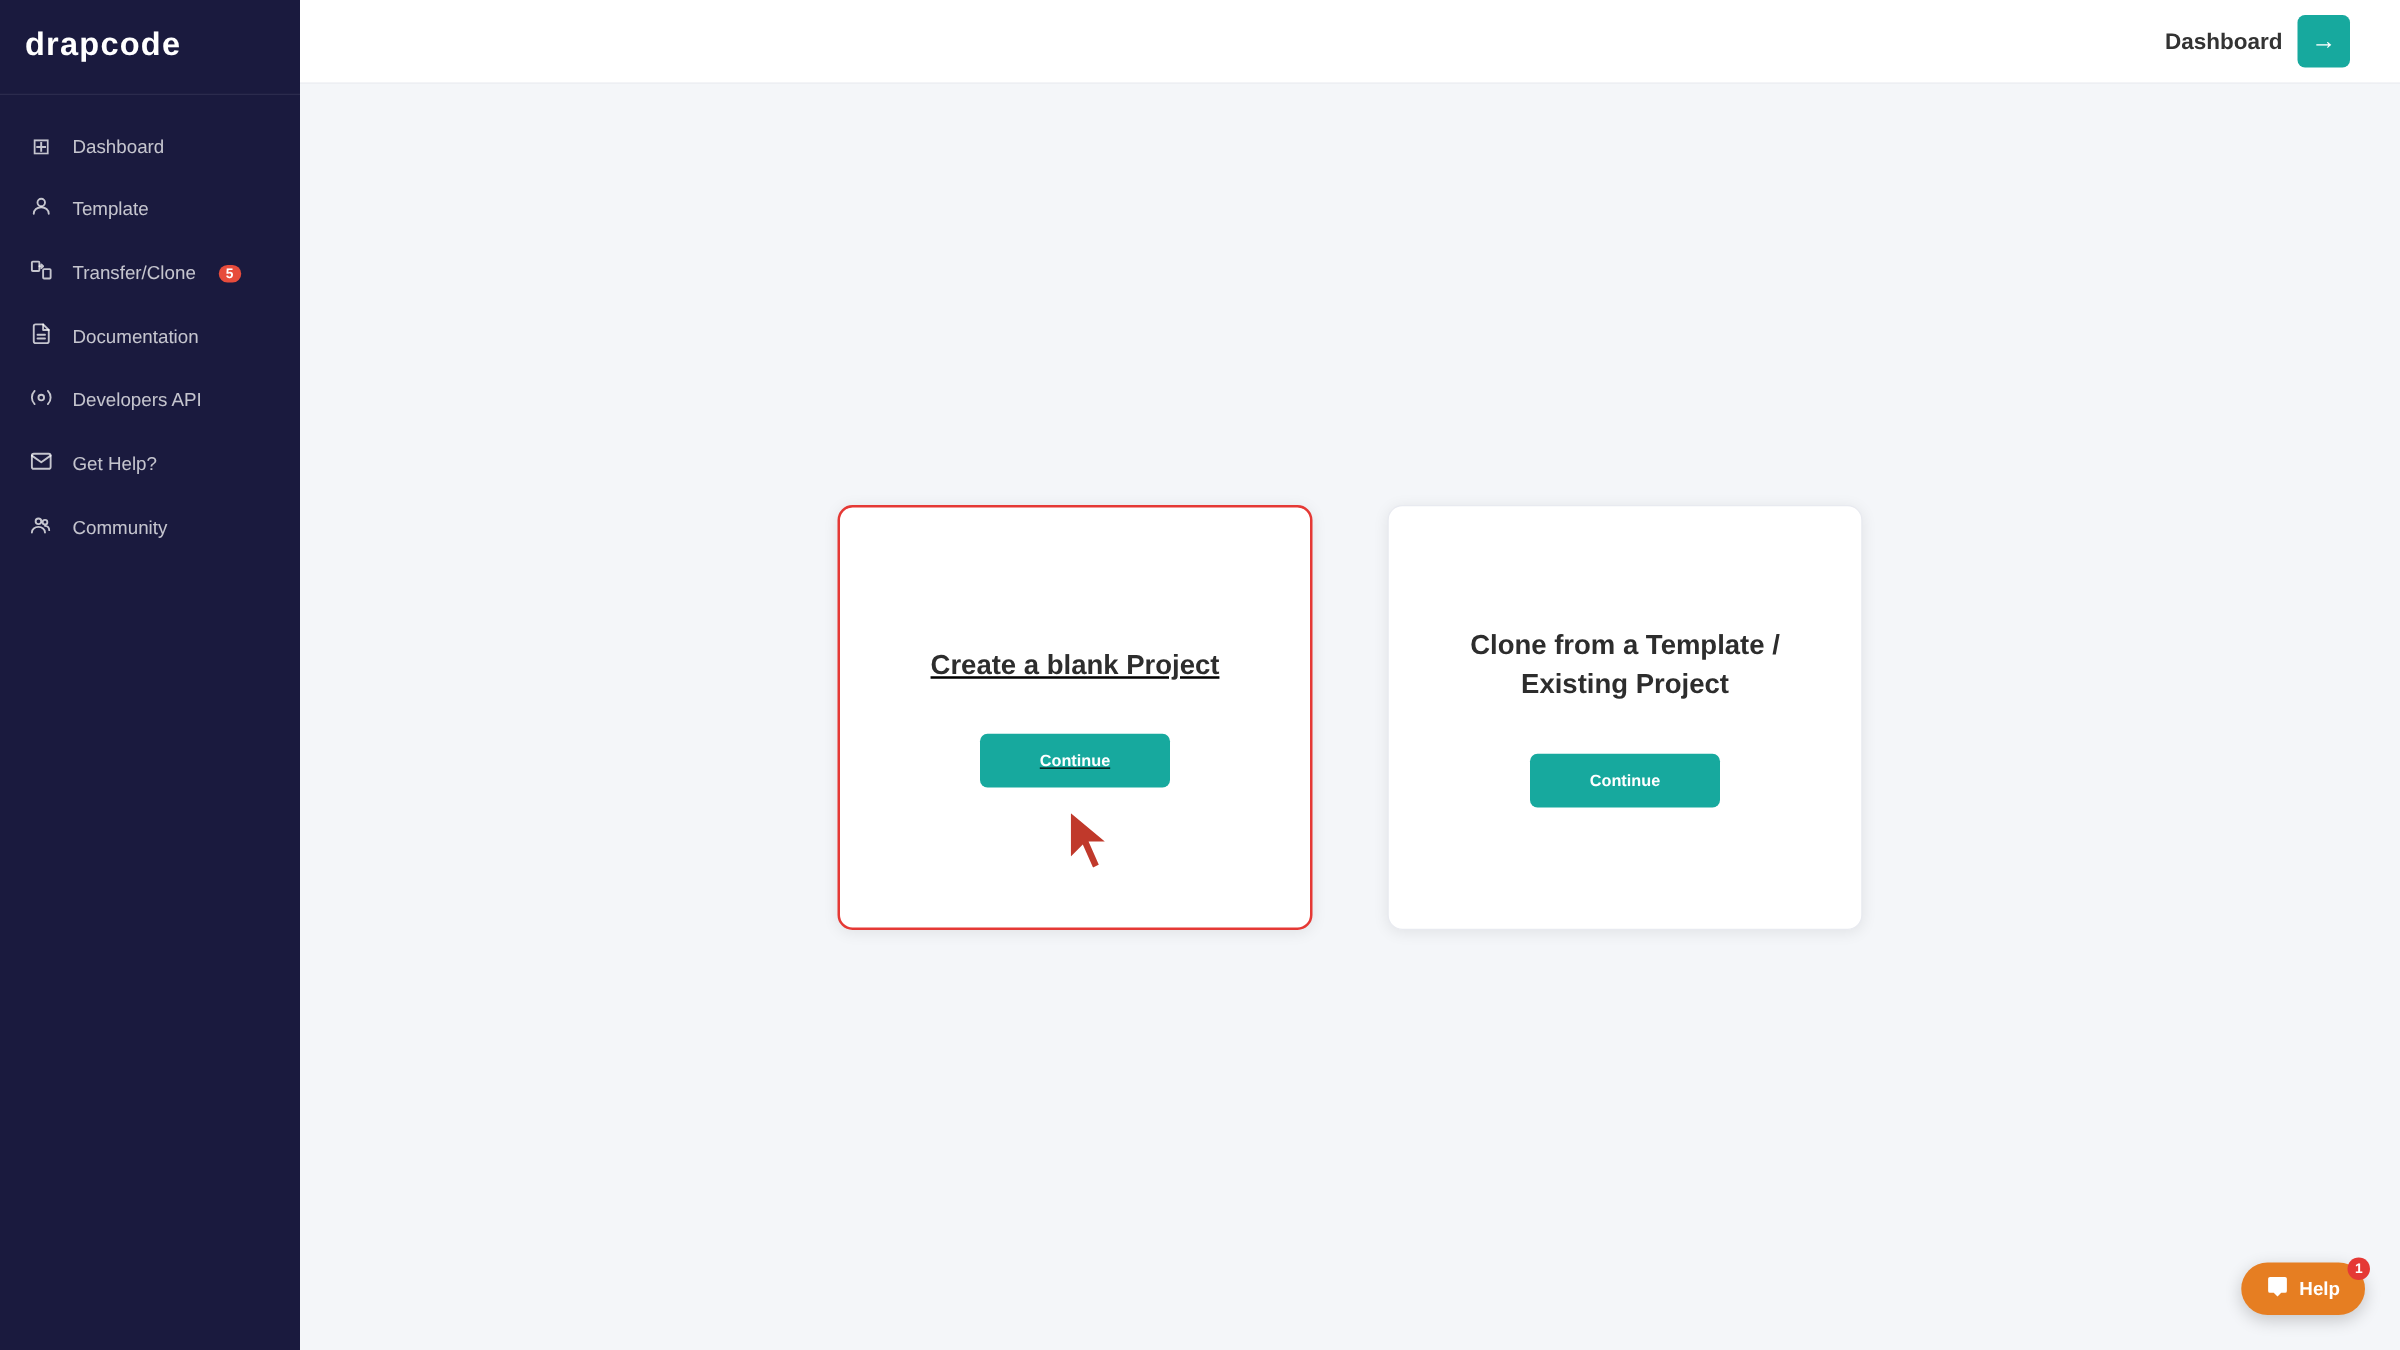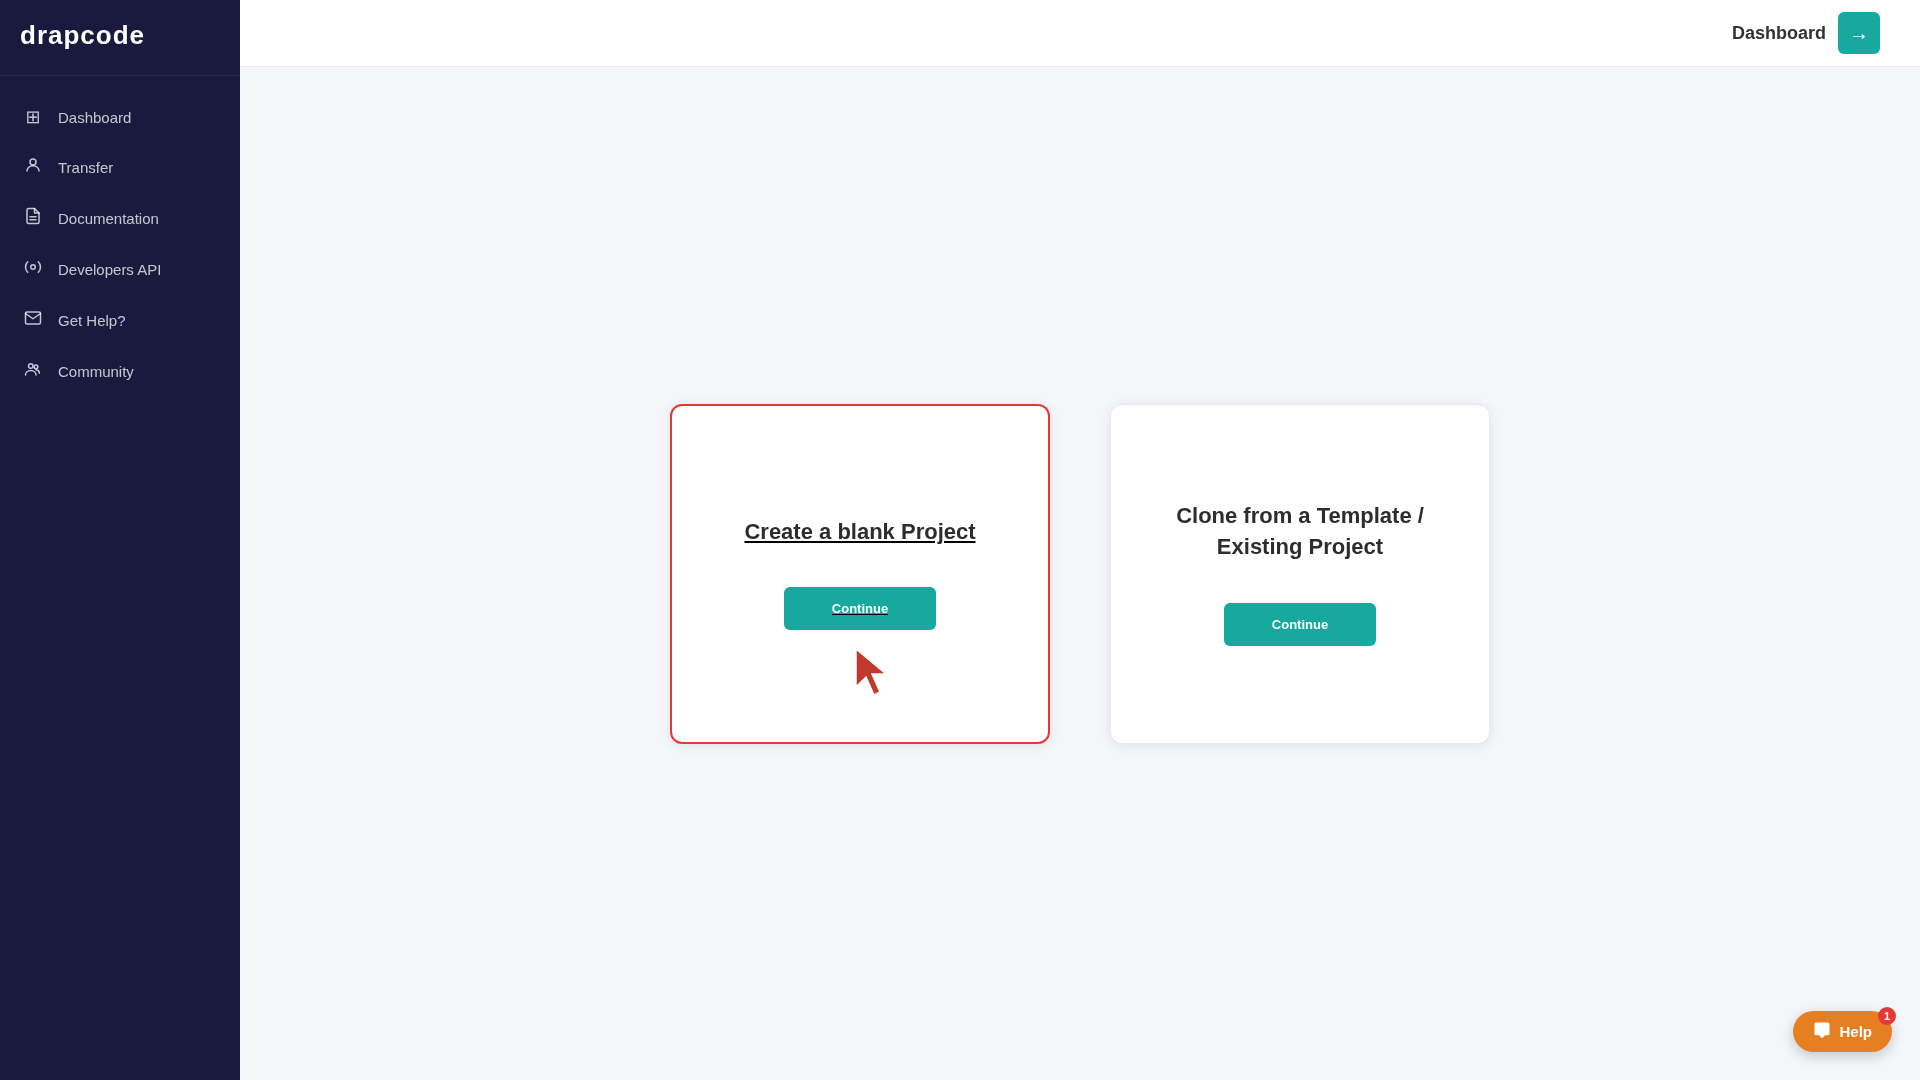--- a/index.html
+++ b/index.html
@@ -211,21 +211,32 @@
       <span class="nav-icon">⊞</span>
       <span>Dashboard</span>
     </a>
     <a class="nav-item">
       <span class="nav-icon">
         <svg width="18" height="18" viewBox="0 0 24 24" fill="none" stroke="rgba(255,255,255,0.75)" stroke-width="2" stroke-linecap="round" stroke-linejoin="round">
             <circle cx="12" cy="8" r="4"></circle>
             <path d="M4 20c0-4 3.6-7 8-7s8 3 8 7"></path>
           </svg>
       </span>
-      <span>Transfer</span>
+      <span>Template</span>
+    </a>
+    <a class="nav-item">
+      <span class="nav-icon">
+        <svg width="18" height="18" viewBox="0 0 24 24" fill="none" stroke="rgba(255,255,255,0.75)" stroke-width="2" stroke-linecap="round" stroke-linejoin="round">
+            <rect x="2" y="3" width="8" height="10" rx="1"></rect>
+            <rect x="14" y="11" width="8" height="10" rx="1"></rect>
+            <path d="M10 8h4m0 0l-2-2m2 2l-2 2"></path>
+          </svg>
+      </span>
+      <span>Transfer/Clone</span>
+      <span class="nav-badge">5</span>
     </a>
     <a class="nav-item">
       <span class="nav-icon">
         <svg width="18" height="18" viewBox="0 0 24 24" fill="none" stroke="rgba(255,255,255,0.75)" stroke-width="2" stroke-linecap="round" stroke-linejoin="round">
             <path d="M14 2H6a2 2 0 0 0-2 2v16a2 2 0 0 0 2 2h12a2 2 0 0 0 2-2V8z"></path>
             <polyline points="14 2 14 8 20 8"></polyline>
             <line x1="16" y1="13" x2="8" y2="13"></line>
             <line x1="16" y1="17" x2="8" y2="17"></line>
           </svg>
       </span>

